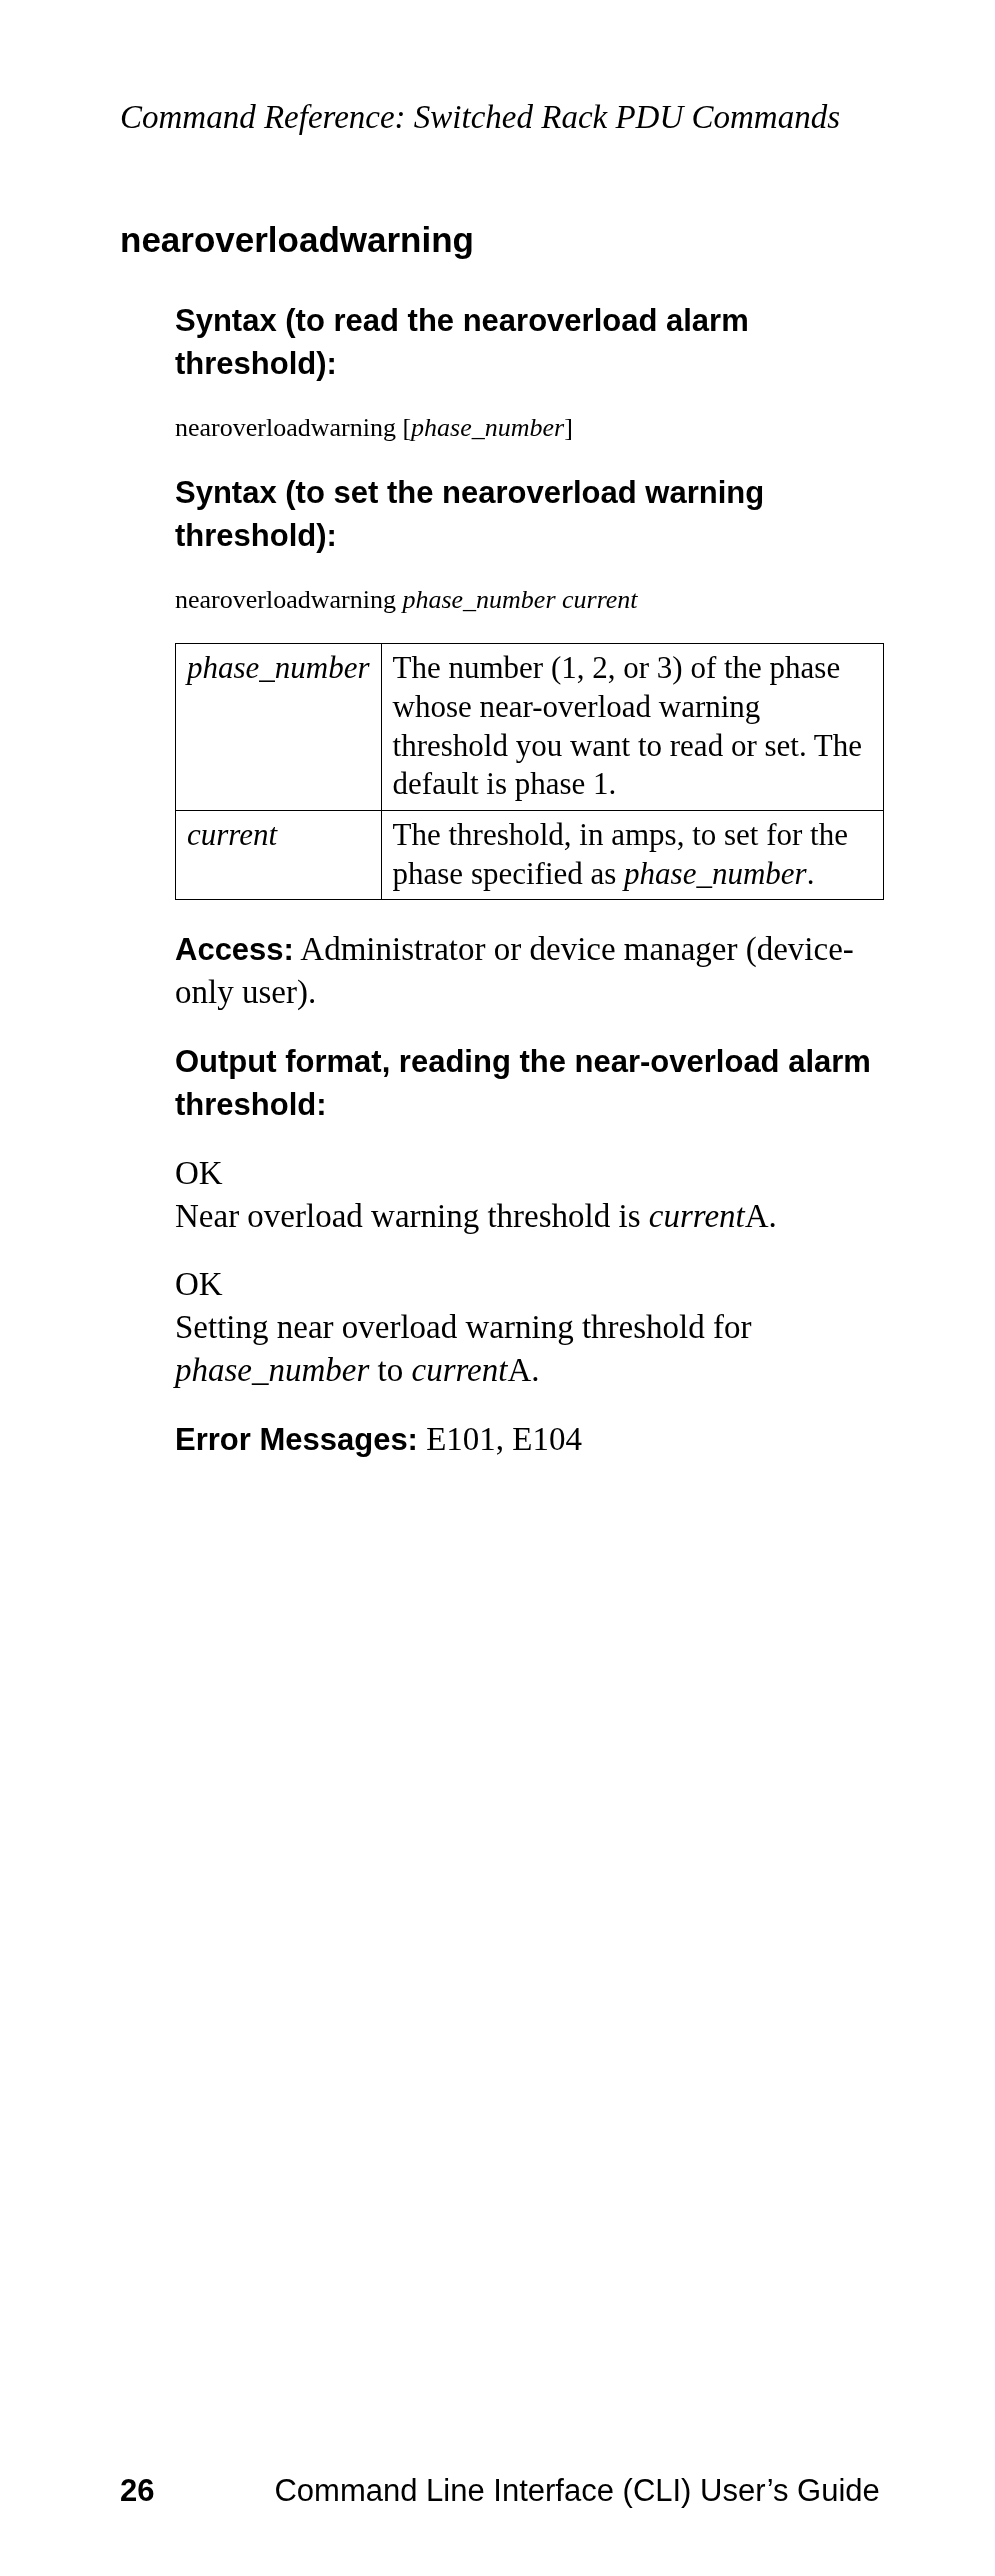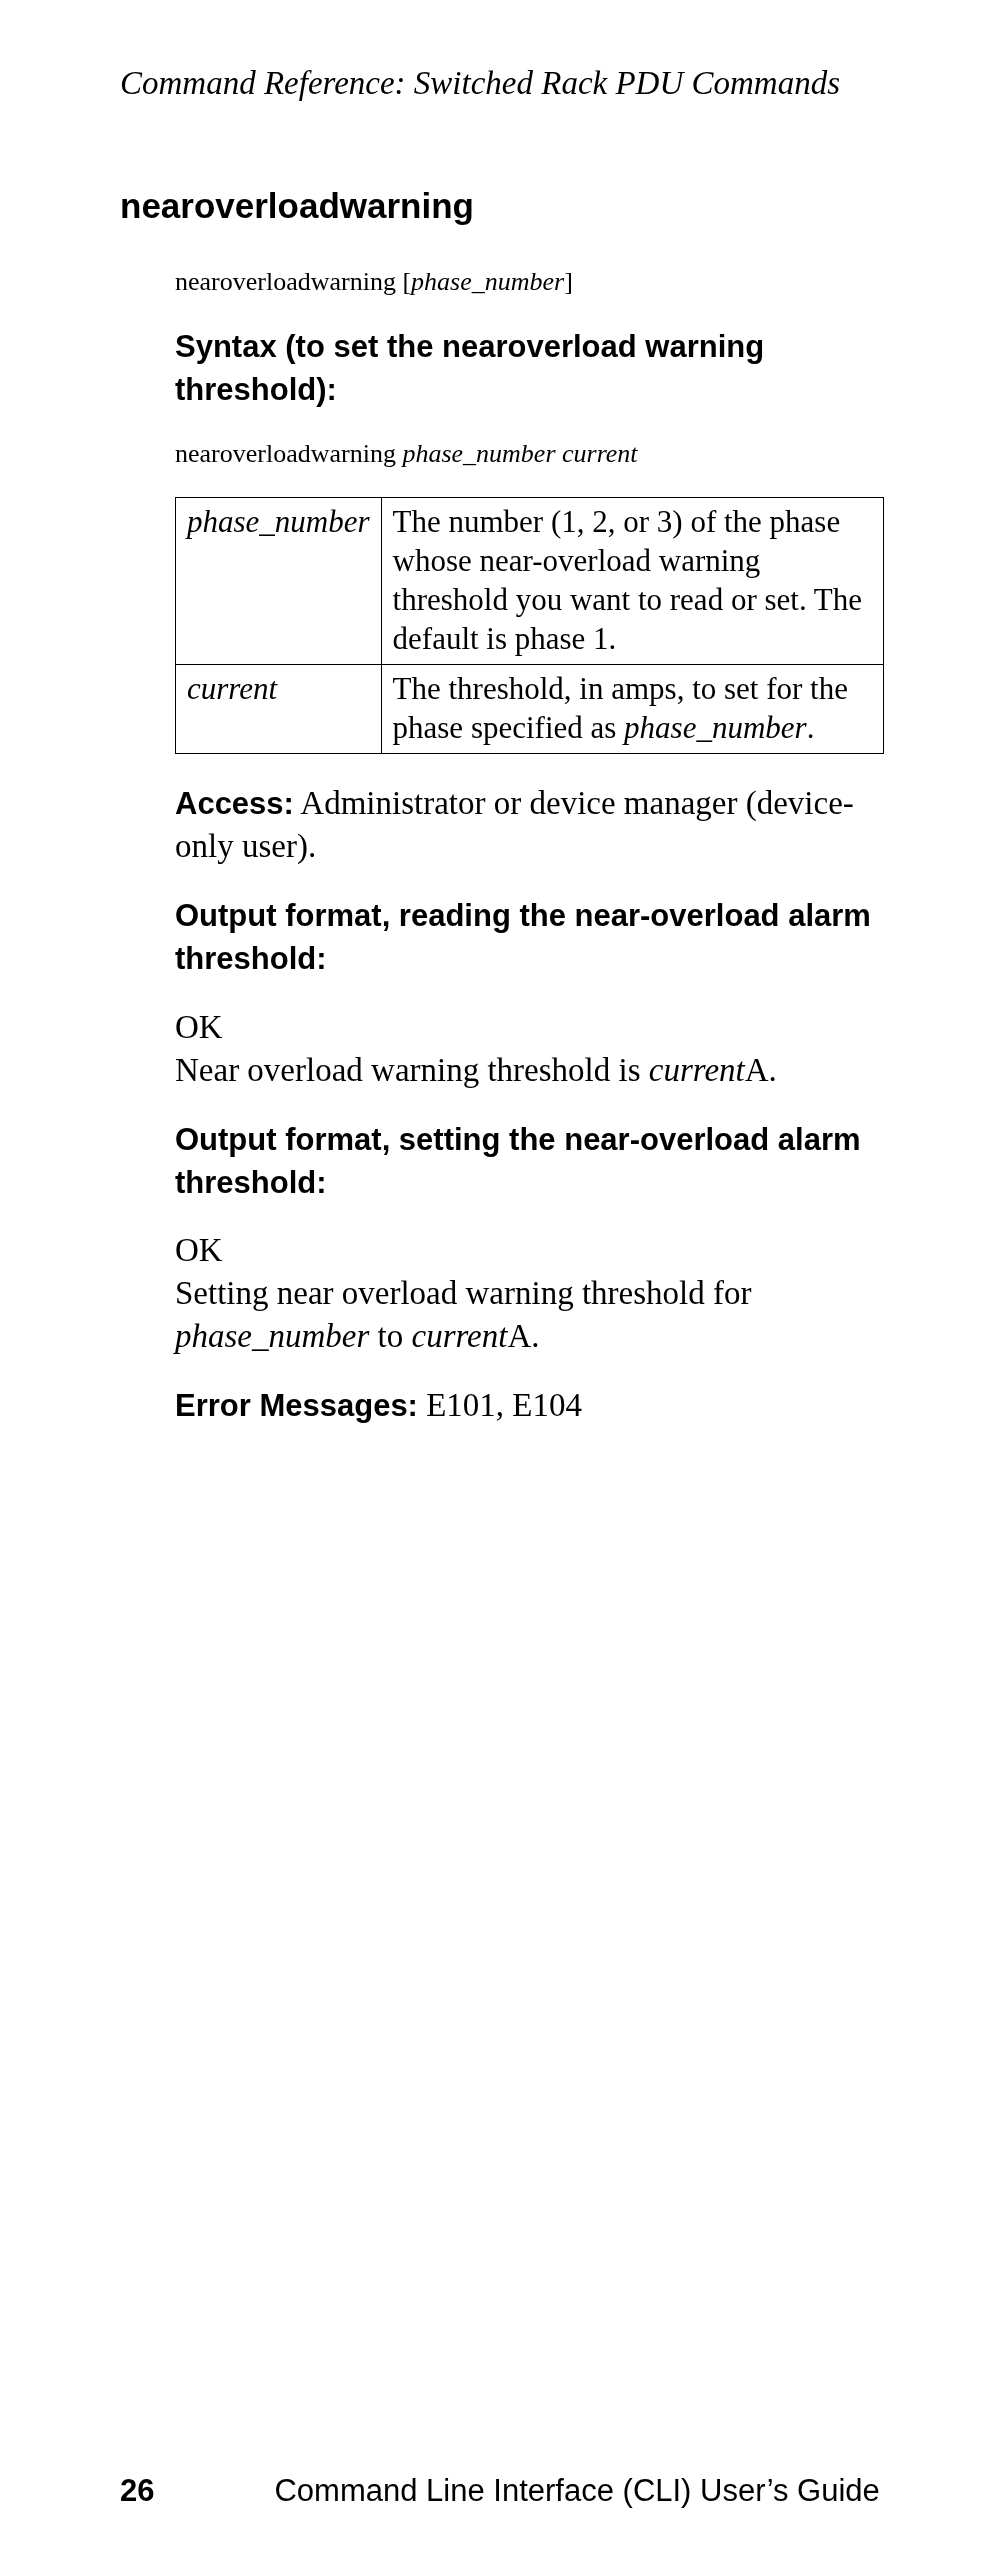--- a/index.html
+++ b/index.html
@@ -6,21 +6,21 @@
       margin: 0;
       padding: 0;
       font-family: "Times New Roman", Times, serif;
       font-size: 33px;
       line-height: 1.3;
       color: #000;
       background: #fff;
       width: 995px;
     }
     .page {
-      padding: 62px 111px 55px 120px;
+      padding: 96px 111px 55px 120px;
       box-sizing: border-box;
       min-height: 2576px;
       position: relative;
     }
     .header {
       font-style: italic;
       font-size: 33px;
       margin-bottom: 78px;
     }
     .section-title {
@@ -95,20 +95,23 @@
 <body>
 
 <div class="page">
 
   <div class="header">Command Reference: Switched Rack PDU Commands</div>
 
   <div class="section-title">nearoverloadwarning</div>
 
   <div class="content">
 
+    <div class="para">
+      <span class="bold-label">Syntax (to read the nearoverload alarm threshold):</span>
+    </div>
 
     <div class="syntax-line">
       <span>nearoverloadwarning [</span><span class="italic">phase_number</span><span>]</span>
     </div>
 
     <div class="para">
       <span class="bold-label">Syntax (to set the nearoverload warning threshold):</span>
     </div>
 
     <div class="syntax-line">
@@ -140,23 +143,20 @@
       <span class="bold-label">Output format, reading the near-overload alarm threshold:</span>
     </div>
 
     <div class="para" style="margin-bottom:26px;">
       <div>OK</div>
       <div>
         <span>Near overload warning threshold is </span><span class="italic">current</span><span>A.</span>
       </div>
     </div>
 
-    <div class="para">
-      <span class="bold-label">Output format, setting the near-overload alarm threshold:</span>
-    </div>
 
     <div class="para" style="margin-bottom:26px;">
       <div>OK</div>
       <div>
         <span>Setting near overload warning threshold for </span><span class="italic">phase_number</span><span> to </span><span class="italic">current</span><span>A.</span>
       </div>
     </div>
 
     <div class="para">
       <span class="bold-label">Error Messages:</span><span> E101, E104</span>

